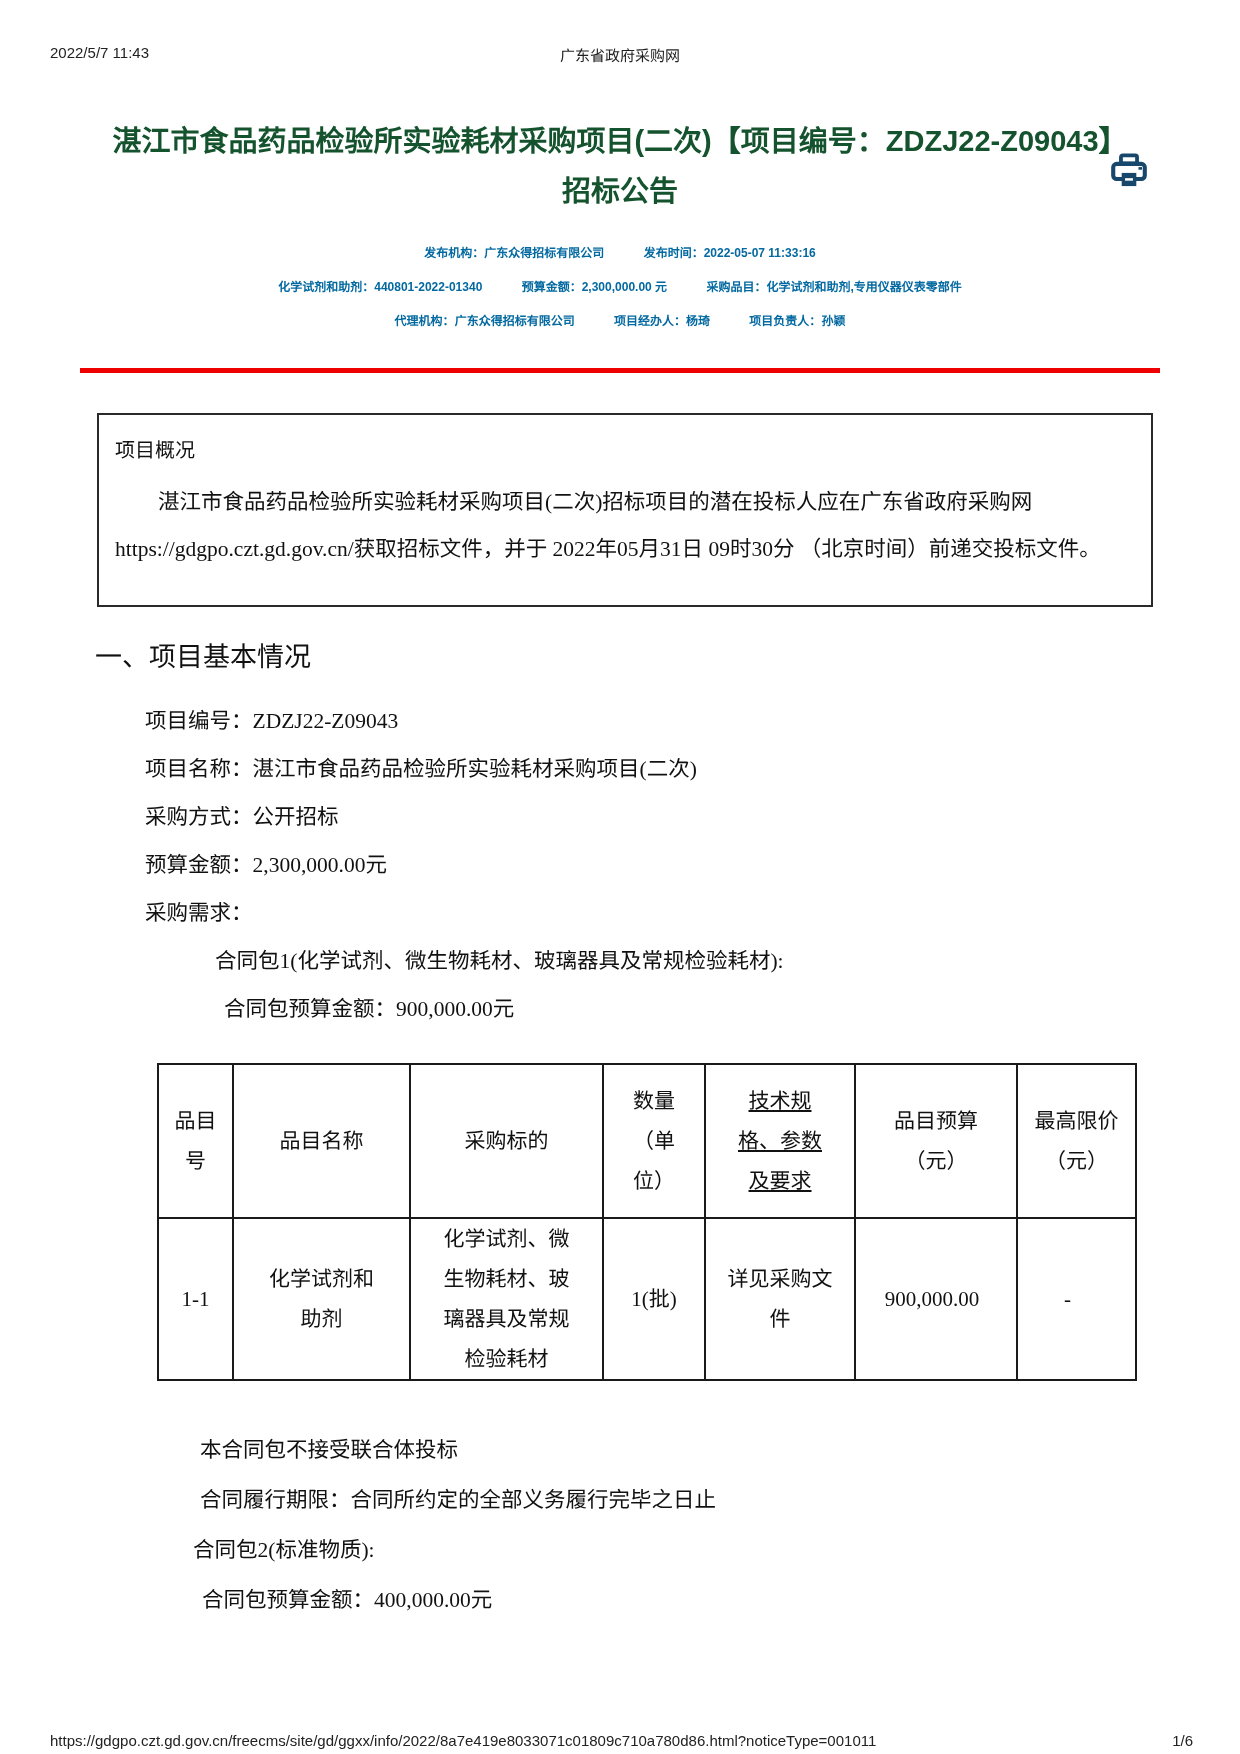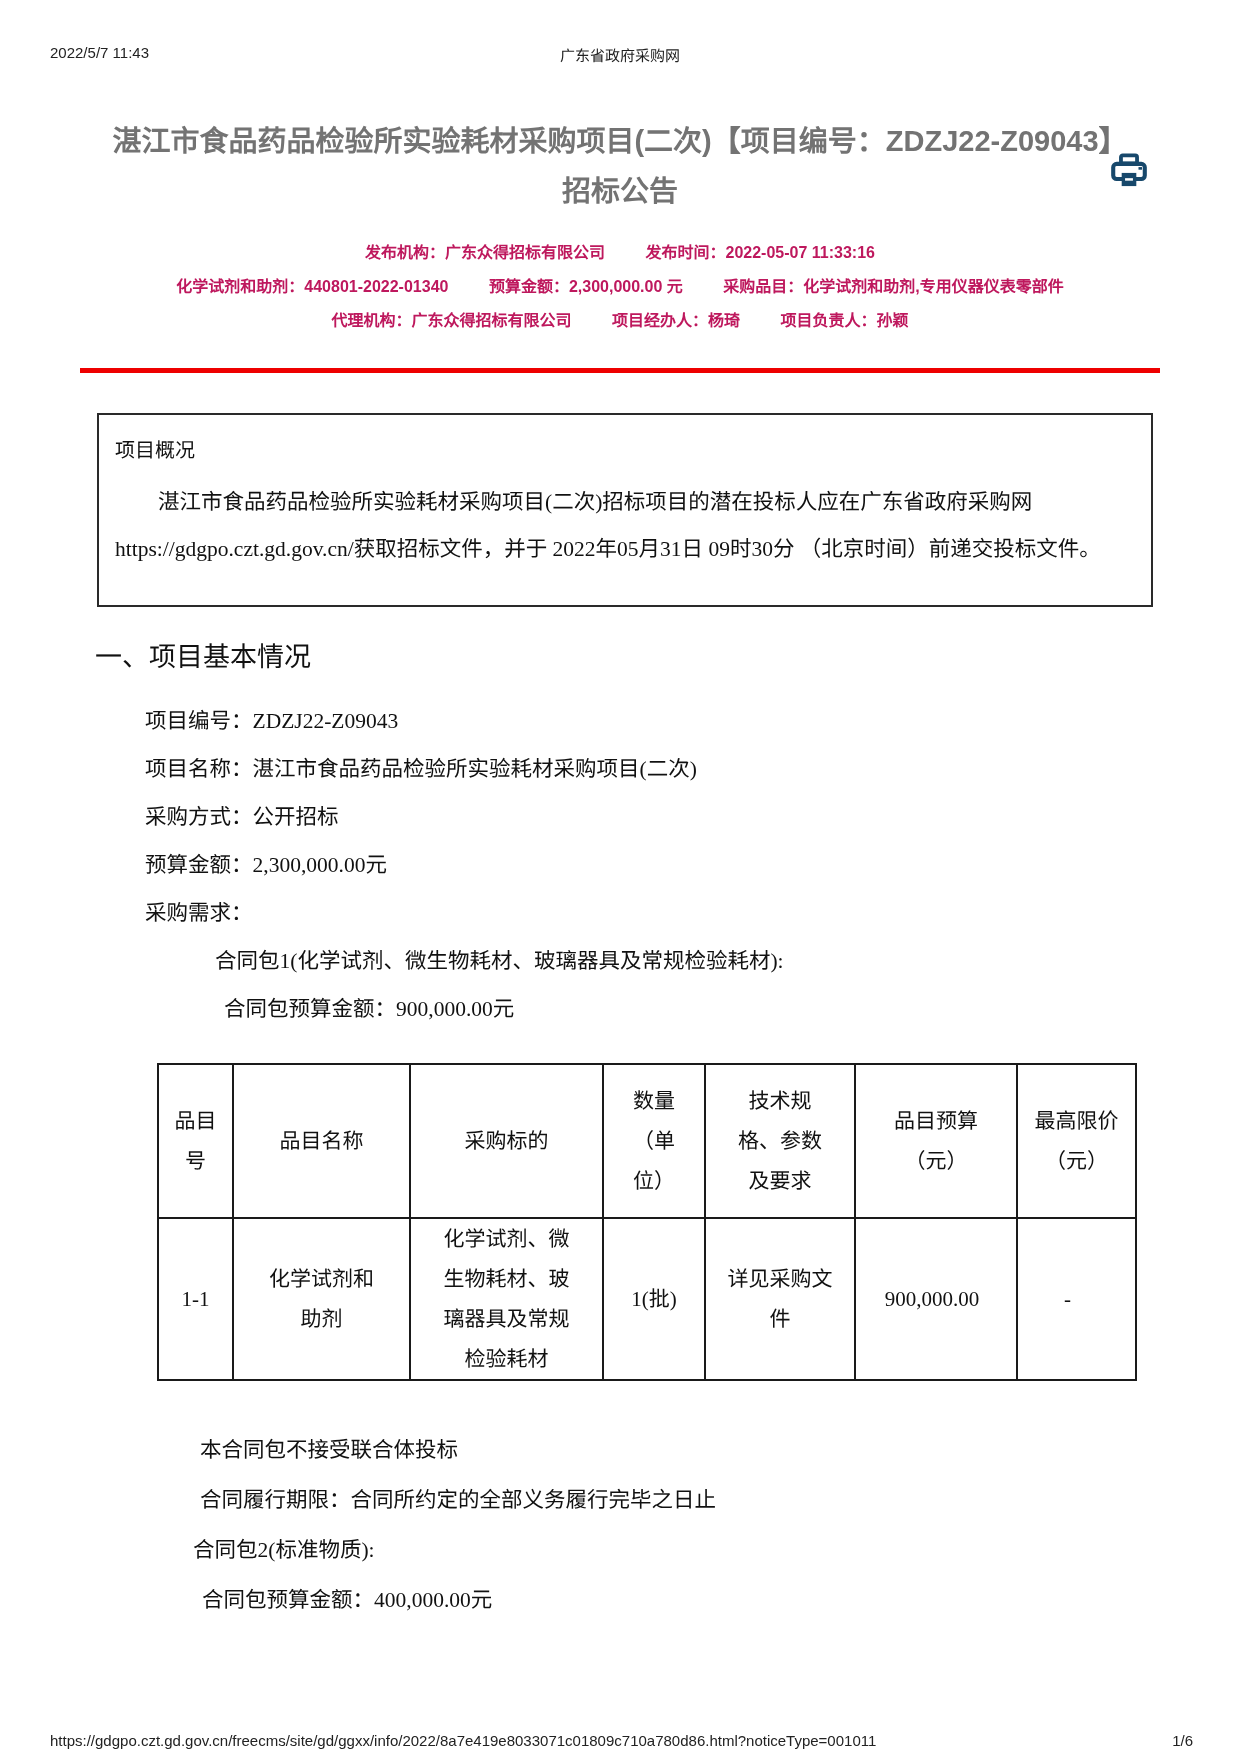--- a/index.html
+++ b/index.html
@@ -23,27 +23,27 @@
   .pf-url { position:absolute; left:50px; top:0; }
   .pf-page { position:absolute; right:47px; top:0; }
 
   
   .content { padding-top:100px; }
 
   .title-block {
     margin:0 110px; text-align:center;
     font-family:"Liberation Sans","DejaVu Sans",sans-serif;
     font-weight:bold; font-size:29px; line-height:50px;
-    color:#737373;
+    color:#14532d;
   }
   .printer-btn { position:absolute; left:1110px; top:136px; width:38px; height:36px; cursor:pointer; }
 
   .meta { margin:20px 80px 0; text-align:center;
     font-family:"Liberation Sans","DejaVu Sans",sans-serif;
-    font-weight:bold; font-size:16px; line-height:34px; color:#be185d; }
+    font-weight:bold; font-size:12px; line-height:34px; color:#0369a1; }
   .meta-row { display:block; }
   .meta-item { margin-right:36px; }
   .meta-item:last-child { margin-right:0; }
 
   .red-rule { margin:30px 80px 0; height:5px; background:#ee0000; }
 
   .overview-box {
     margin:40px 0 0 97px; width:1056px;
     border:2px solid #2a2a2a;
     padding:20px 24px 32px 16px;
@@ -60,21 +60,21 @@
 
   table.items { margin:30px 0 0 157px; width:978px; border-collapse:collapse; table-layout:fixed; }
   table.items th, table.items td {
     border:2px solid #1a1a1a; font-weight:normal;
     font-size:21px; line-height:40px; text-align:center; vertical-align:middle;
     overflow:hidden;
   }
   table.items thead tr { height:120px; }
   table.items tbody tr { height:154px; }
   th.h1 { padding:0 10px; } th.h2 { padding:0 8px; } th.h3 { padding:0 8px; }
-  th.h4 { padding:16px 24px; } th.h5 { padding:12px 26px; } th.h6 { padding:0 12px; }
+  th.h4 { padding:16px 24px; } th.h5 { padding:12px 26px;text-decoration:underline; } th.h6 { padding:0 12px; }
   th.h7 { padding:0 12px; }
   td.c1 { padding:0 4px; }
   td.c2 { padding:0 25px; }
   td.c3 { padding:0 30px; line-height:44px; }
   td.c4 { padding:0 4px;border-radius:12px; }
   td.c5 { padding:0 17px; }
   td.c6 { text-align:right; padding-right:8px; }
   td.c7 { text-align:right; padding-right:18px; }
 
   .notes { margin-top:44px; }

